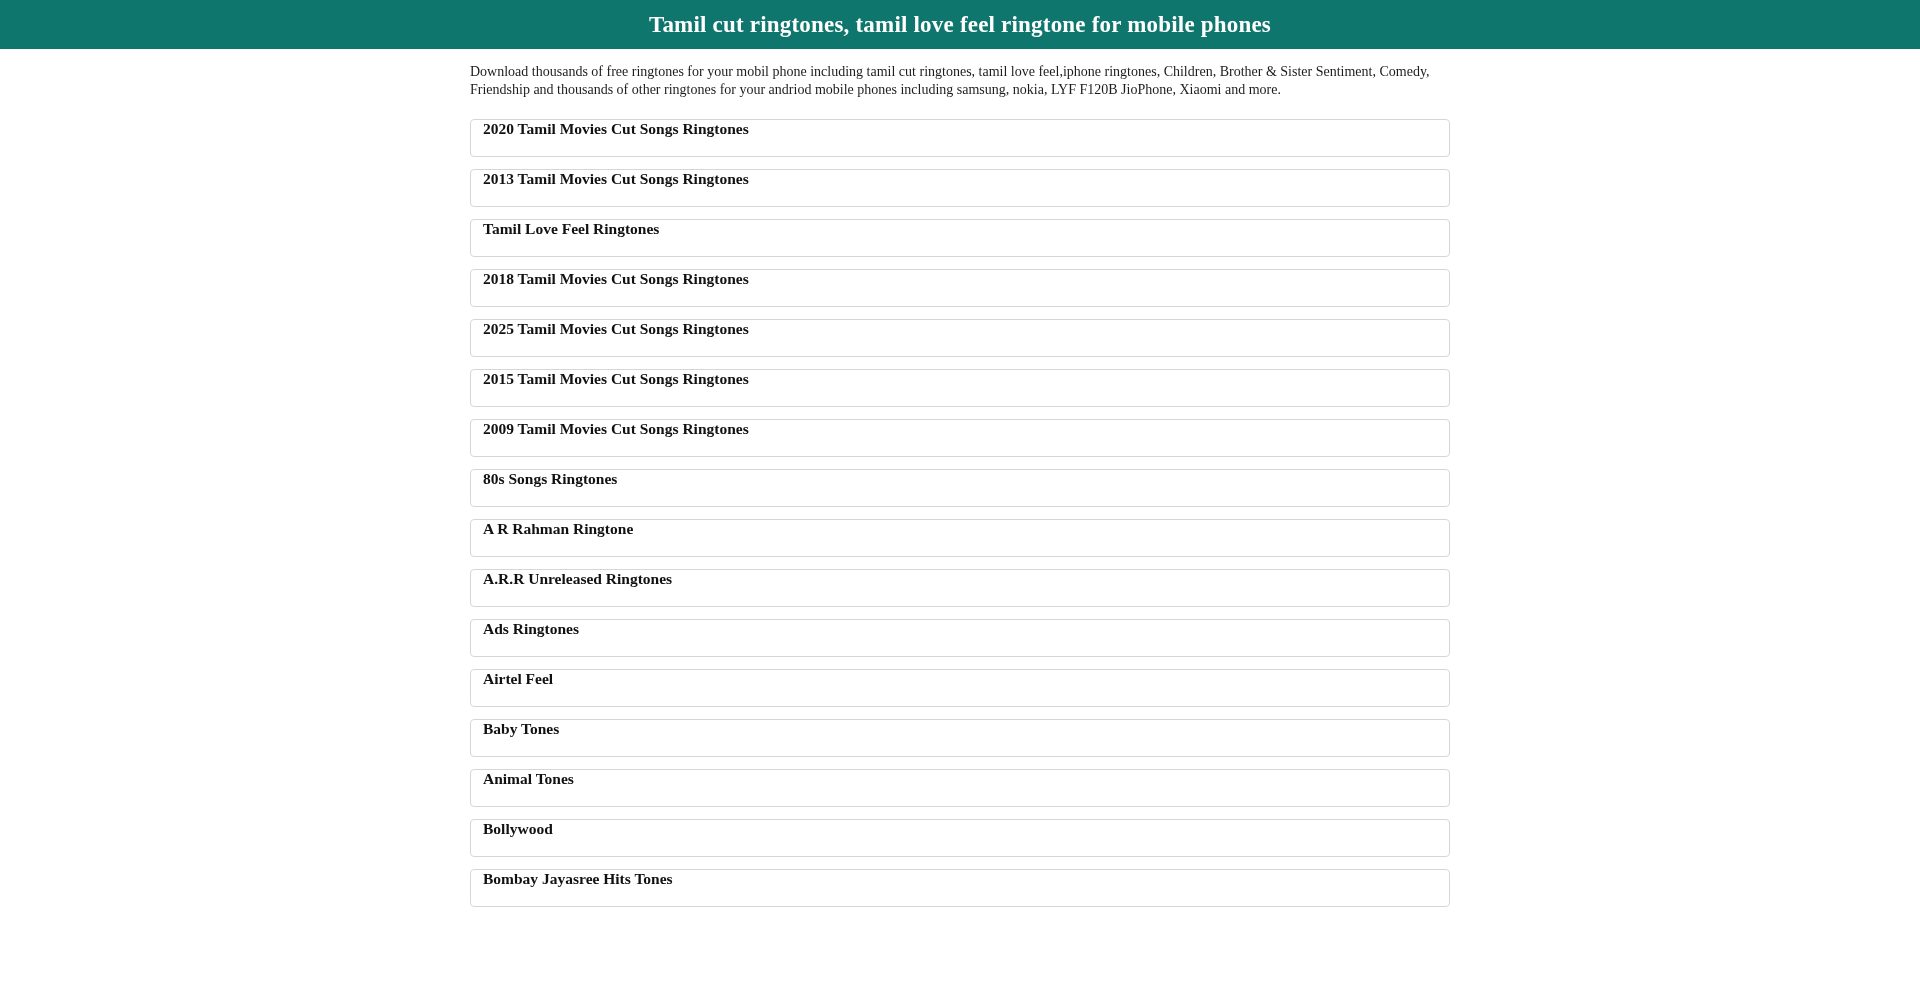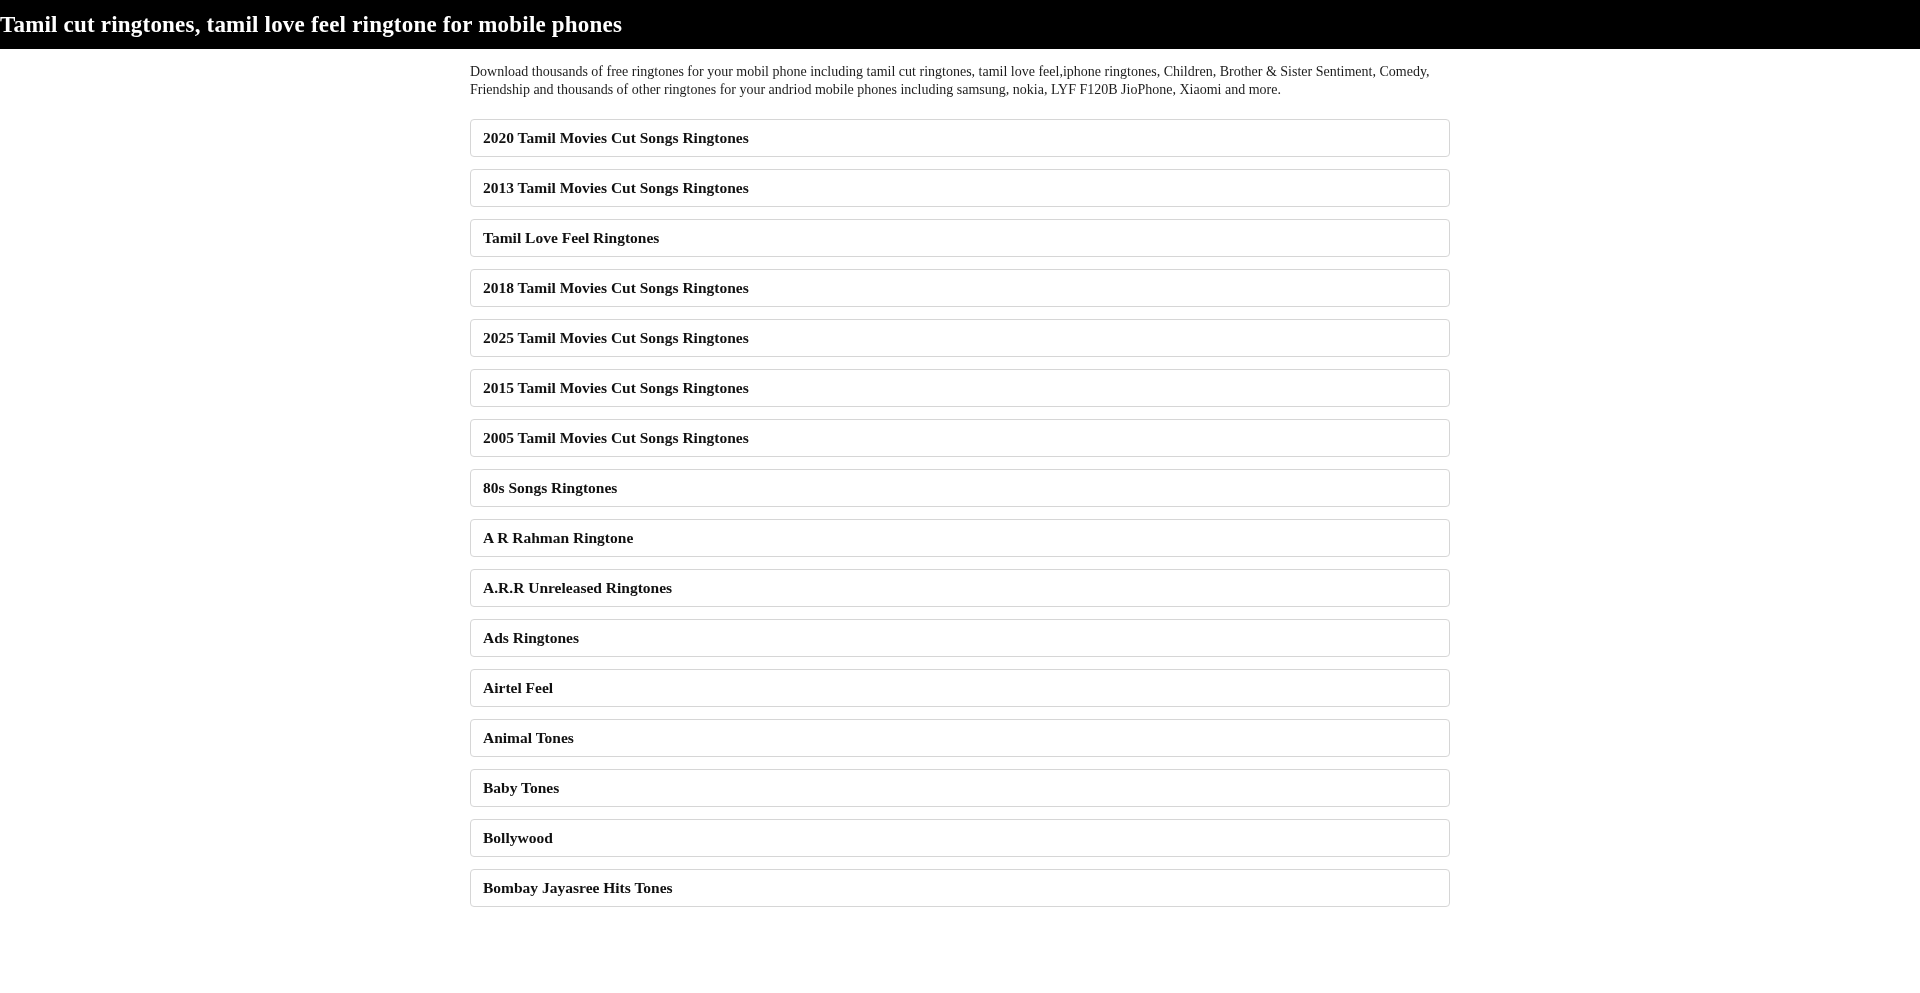--- a/index.html
+++ b/index.html
@@ -8,23 +8,24 @@
     background: #ffffff;
     font-family: "Liberation Serif", serif;
   }
   body {
     width: 1920px;
     height: 993px;
     overflow: hidden;
   }
   .header {
     height: 49px;
-    background: #000000;
+    background: #0f766e;
     display: flex;
     align-items: center;
+    justify-content: center;
   }
   .header h1 {
     margin: 0;
     font-size: 23px;
     font-weight: bold;
     color: #ffffff;
     letter-spacing: 0.2px;
   }
   .main {
     width: 980px;
@@ -42,21 +43,20 @@
   }
   .category-item {
     box-sizing: border-box;
     width: 980px;
     height: 38px;
     border: 1px solid #d6d6d6;
     border-radius: 4px;
     background: #ffffff;
     margin-bottom: 12px;
     display: flex;
-    align-items: center;
     padding: 0 12px;
     cursor: pointer;
   }
   .category-item span {
     font-weight: bold;
     font-size: 15.5px;
     color: #111111;
     white-space: nowrap;
   }
 </style>
@@ -83,42 +83,42 @@
       <div class="category-item">
     <span>2018 Tamil Movies Cut Songs Ringtones</span>
   </div>
       <div class="category-item">
     <span>2025 Tamil Movies Cut Songs Ringtones</span>
   </div>
       <div class="category-item">
     <span>2015 Tamil Movies Cut Songs Ringtones</span>
   </div>
       <div class="category-item">
-    <span>2005 Tamil Movies Cut Songs Ringtones</span>
+    <span>2009 Tamil Movies Cut Songs Ringtones</span>
   </div>
       <div class="category-item">
     <span>80s Songs Ringtones</span>
   </div>
       <div class="category-item">
     <span>A R Rahman Ringtone</span>
   </div>
       <div class="category-item">
     <span>A.R.R Unreleased Ringtones</span>
   </div>
       <div class="category-item">
     <span>Ads Ringtones</span>
   </div>
       <div class="category-item">
     <span>Airtel Feel</span>
   </div>
       <div class="category-item">
-    <span>Animal Tones</span>
+    <span>Baby Tones</span>
   </div>
       <div class="category-item">
-    <span>Baby Tones</span>
+    <span>Animal Tones</span>
   </div>
       <div class="category-item">
     <span>Bollywood</span>
   </div>
       <div class="category-item">
     <span>Bombay Jayasree Hits Tones</span>
   </div>
     </div>
 </div>
 

